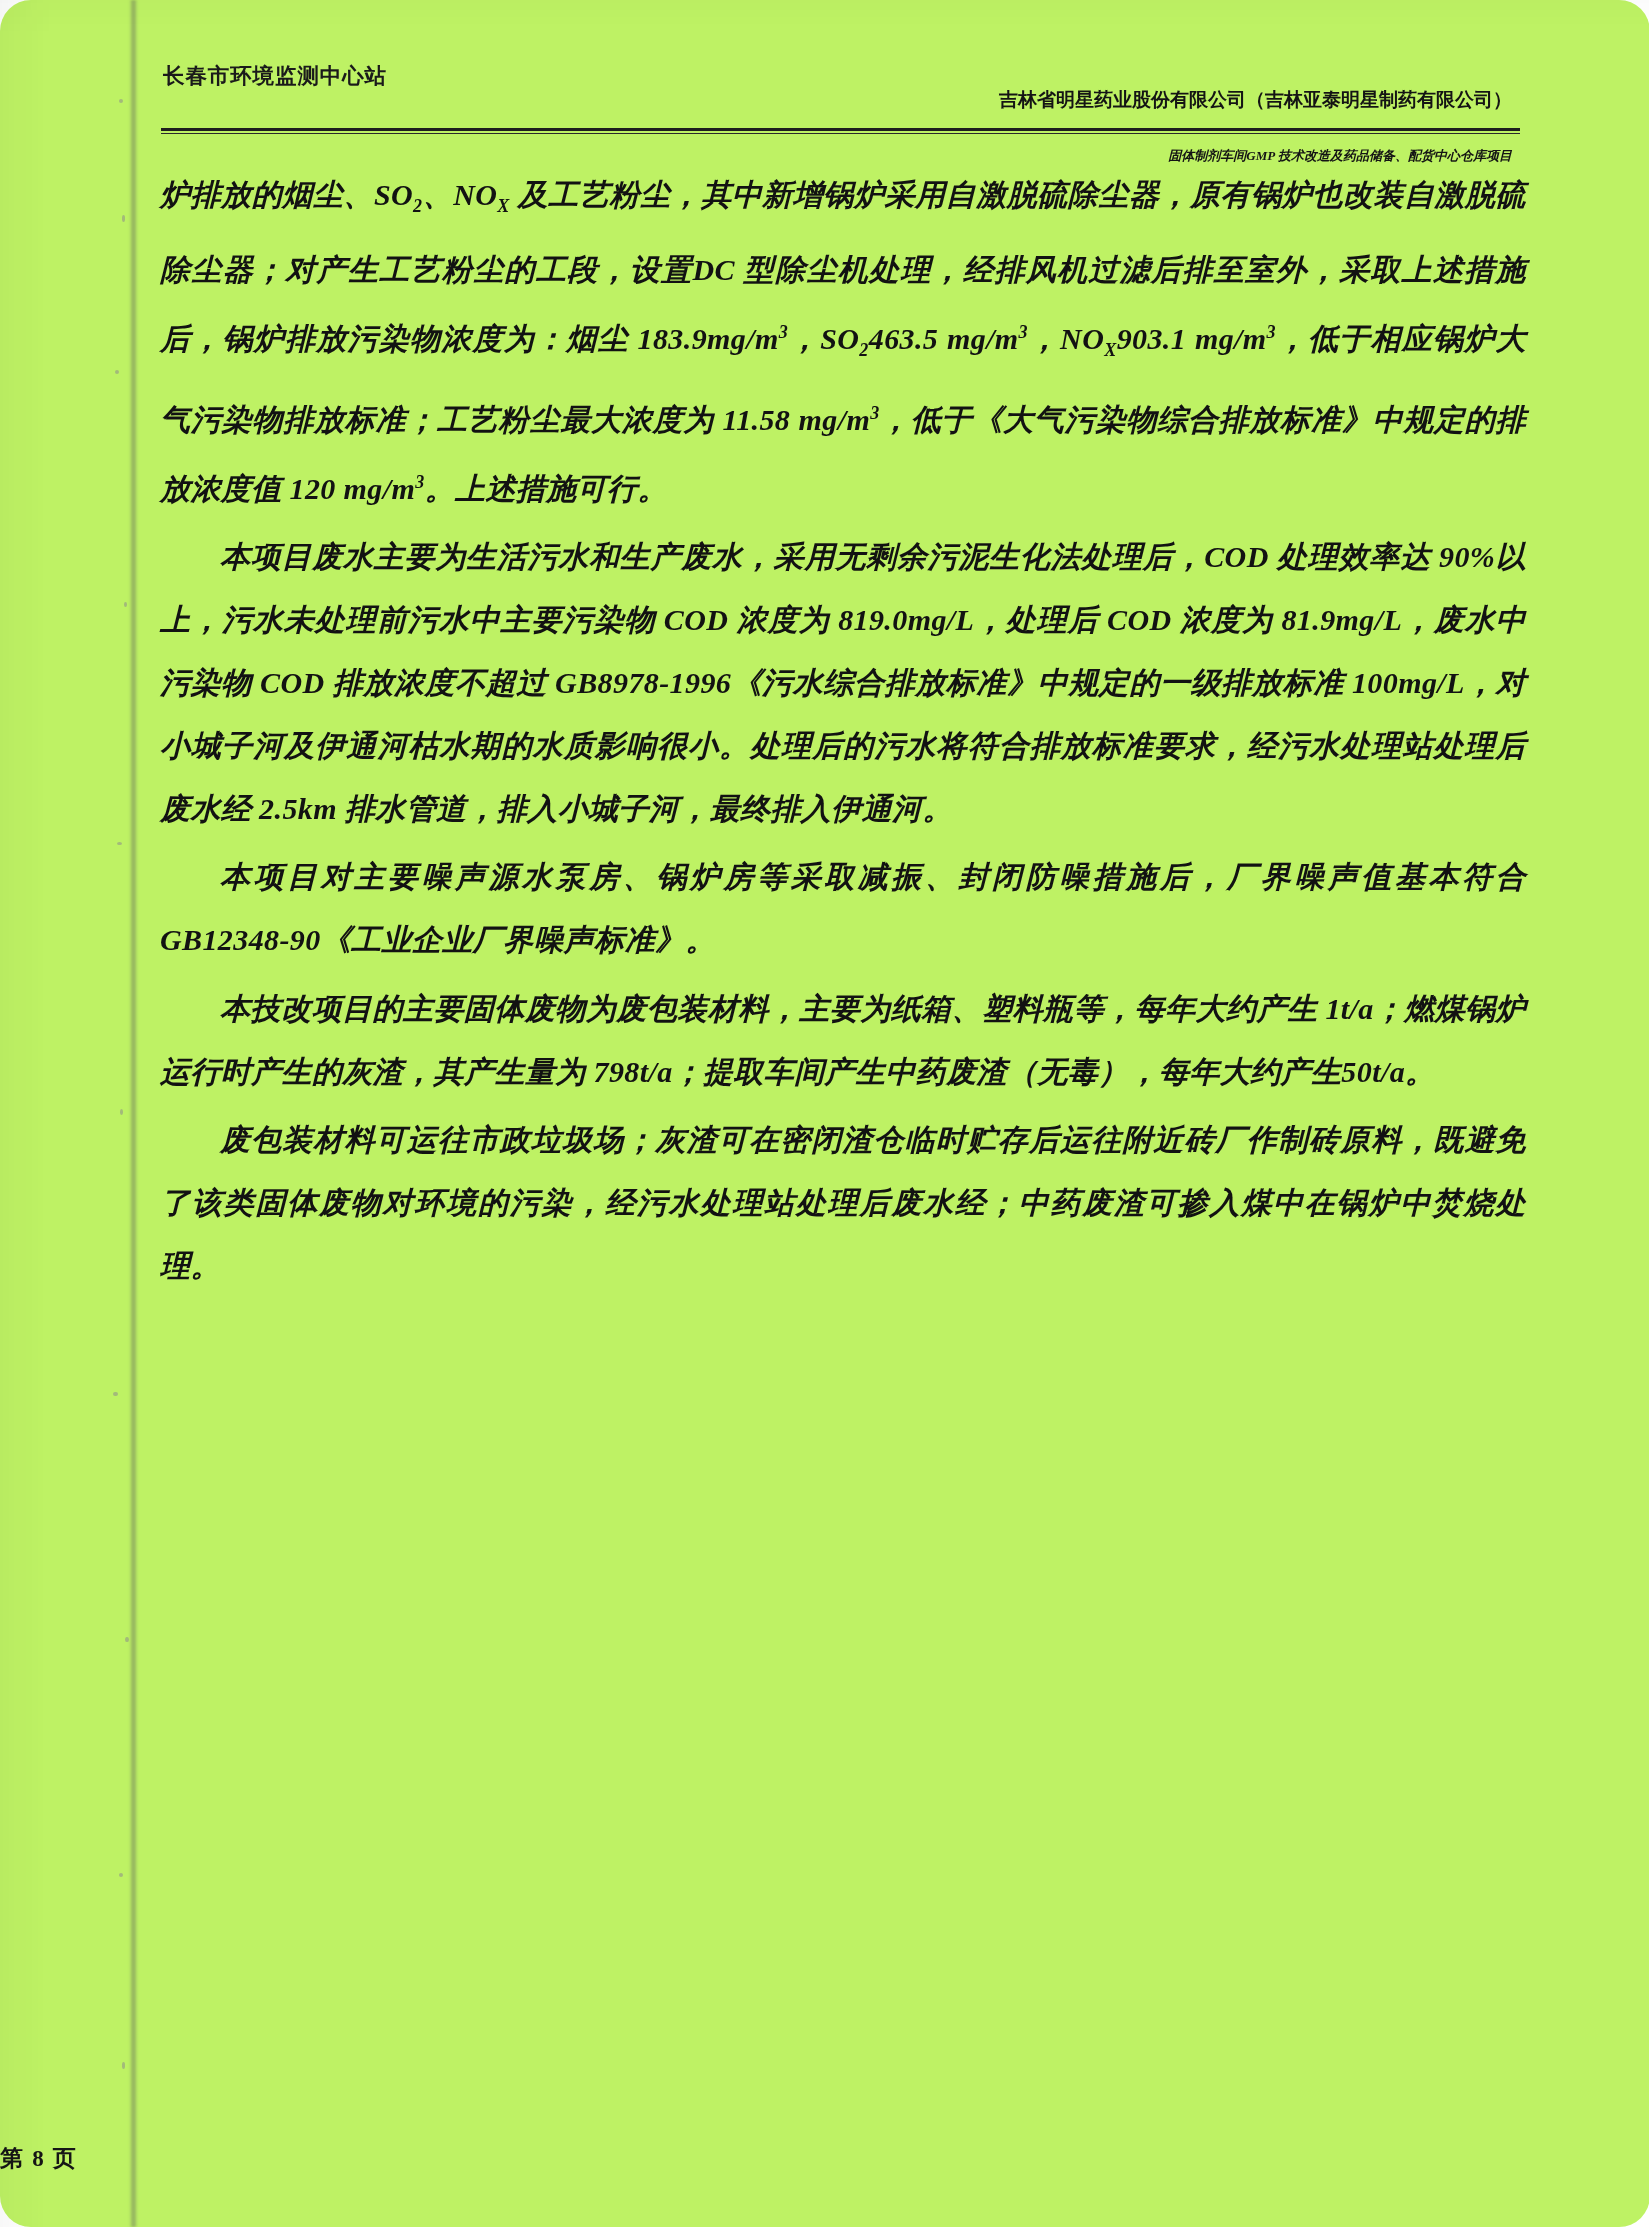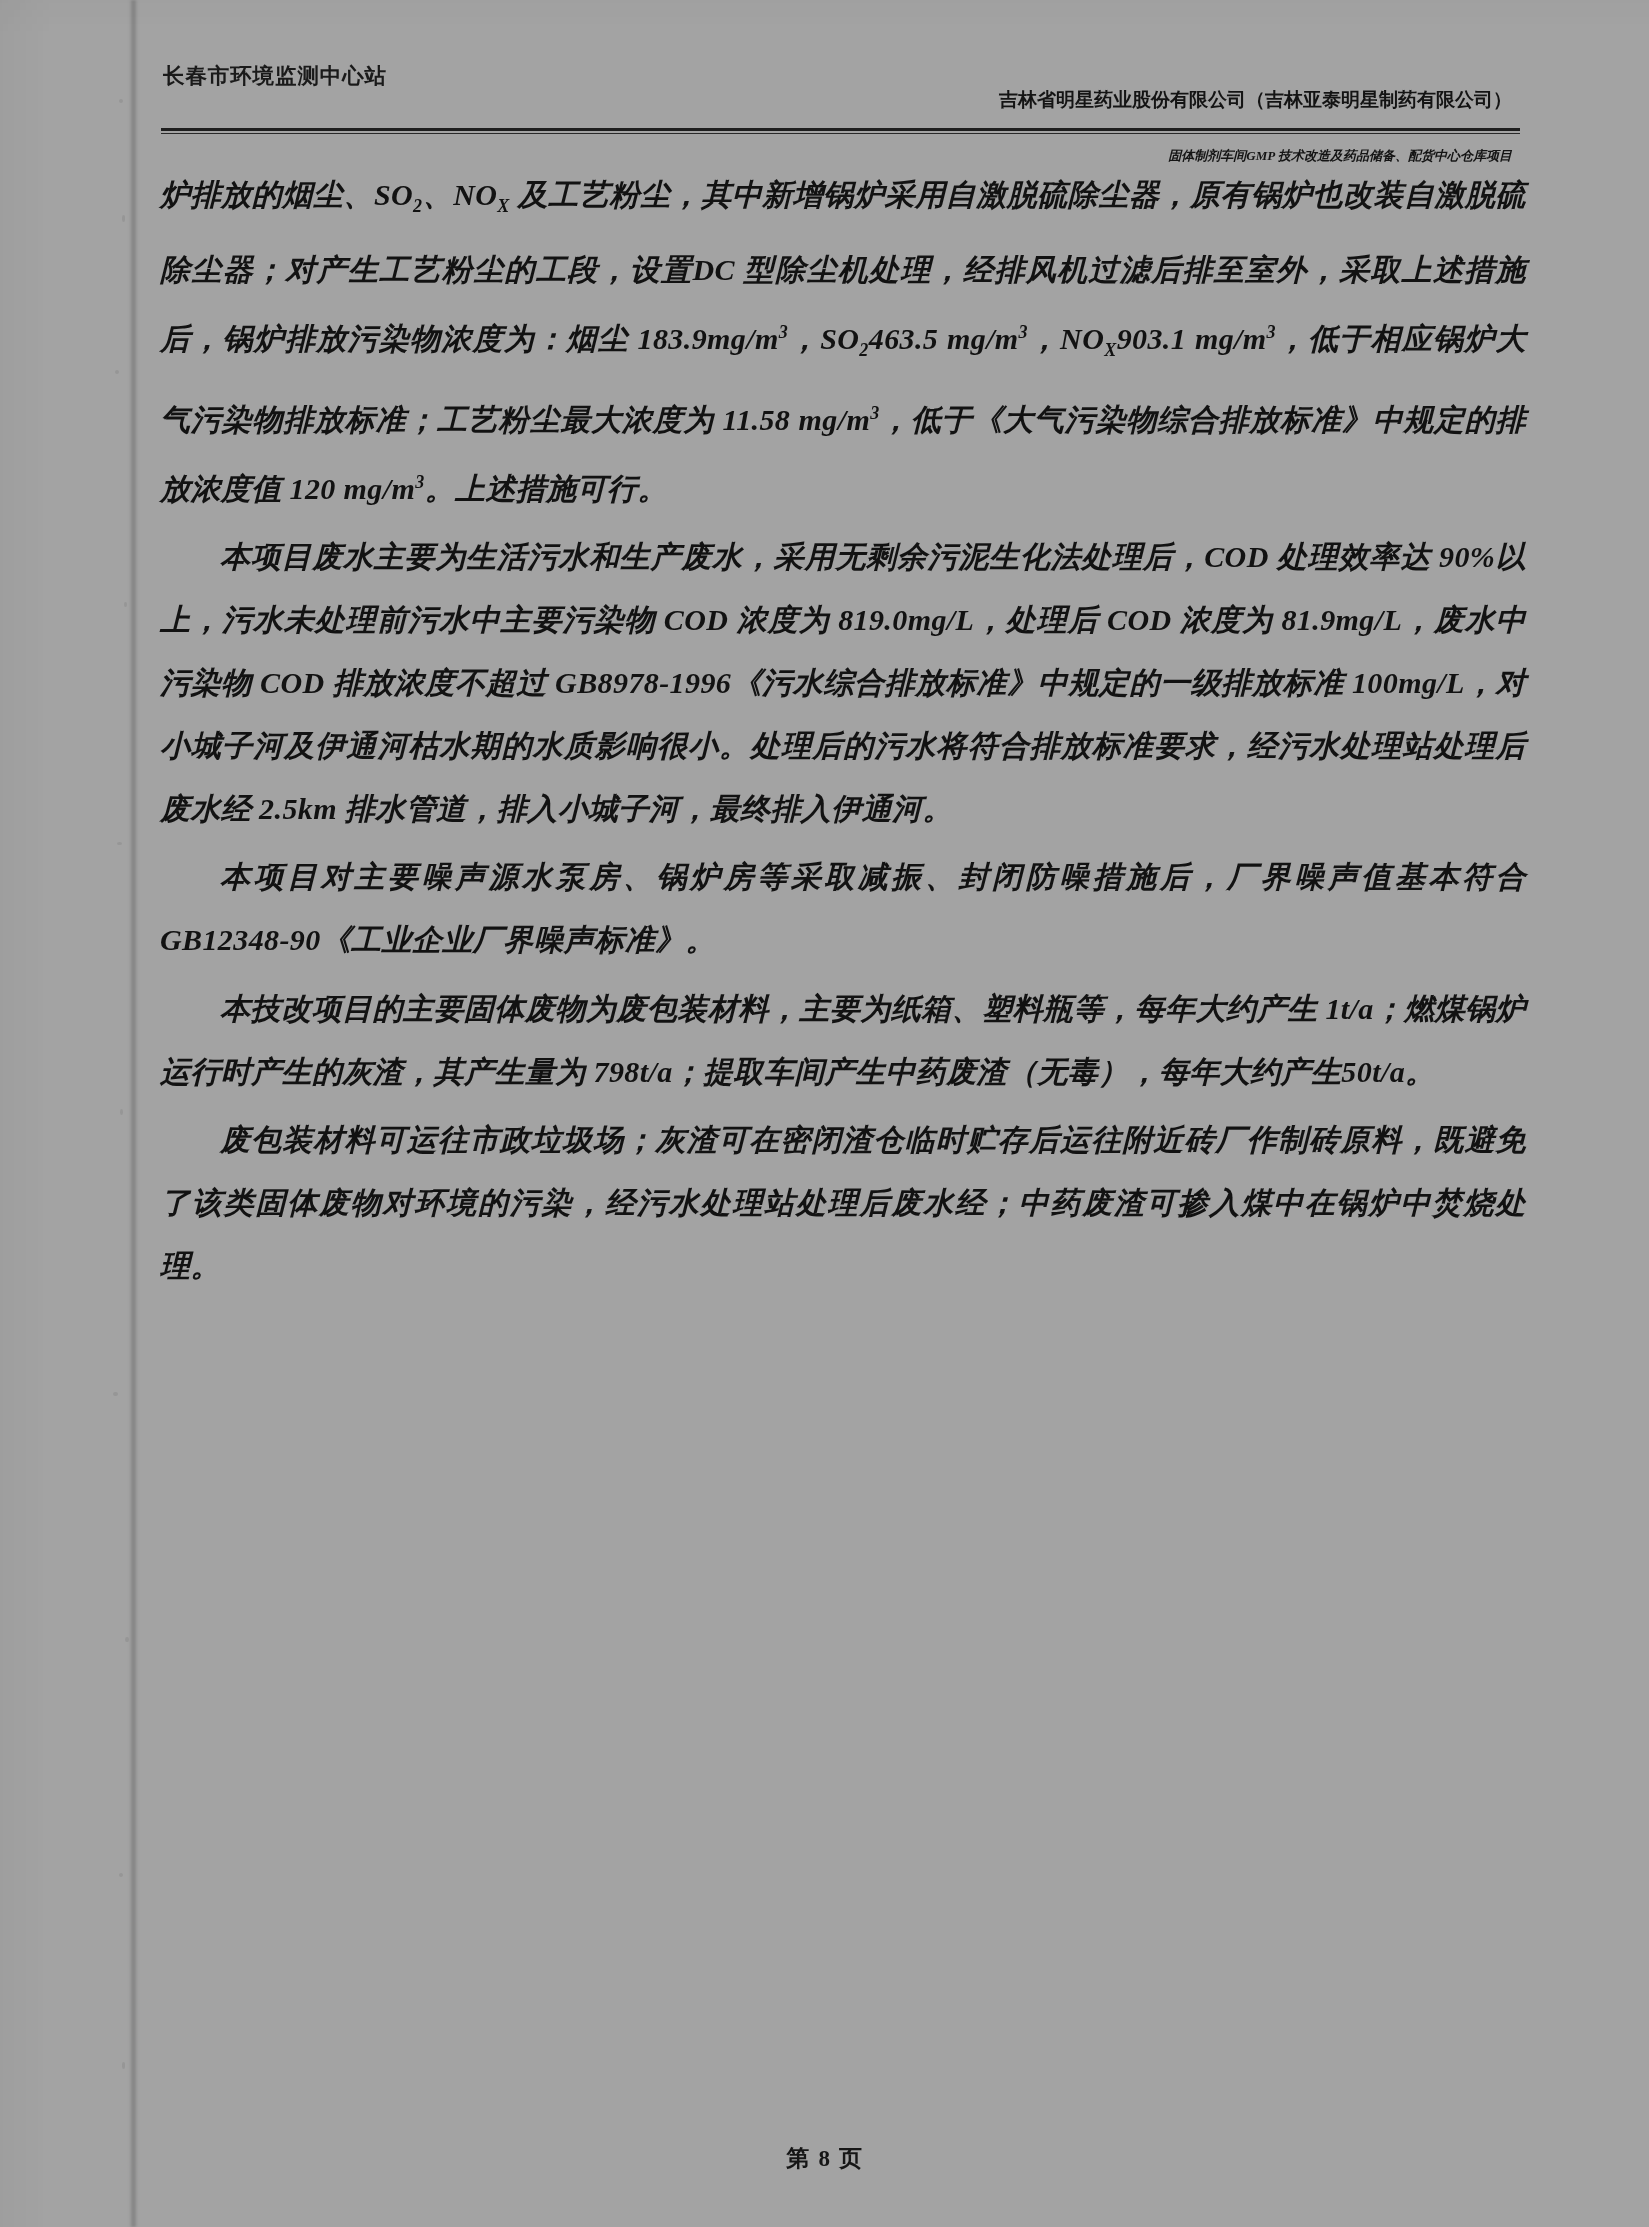--- a/index.html
+++ b/index.html
@@ -11,21 +11,22 @@
     width: 1650px;
     height: 2227px;
     position: relative;
     font-family: "Liberation Serif", "DejaVu Serif", serif;
     color: #111;
     overflow: hidden;
   }
   .page {
     position: absolute;
     inset: 0;
-    background: #a3a3a3;
+    background: #bef264;
+    border-radius: 31px;
   }
   
   .grain {
     position: absolute;
     inset: 0;
     pointer-events: none;
     background:
       linear-gradient(90deg, rgba(0,0,0,0.035) 0px, rgba(0,0,0,0.0) 52px),
       linear-gradient(180deg, rgba(0,0,0,0.02) 0px, rgba(0,0,0,0) 34px);
     opacity: .8;
@@ -133,21 +134,21 @@
     font-size: 18px;
     font-style: italic;
   }
 
   
   .footer {
     position: absolute;
     left: 0;
     right: 0;
     bottom: 53px;
-    text-align: center;
+    text-align: left;
     font-size: 23px;
     font-weight: 700;
     letter-spacing: 1.7px;
     color: #161616;
     font-family: "Liberation Serif", serif;
   }
 </style>
 </head>
 <body>
 

